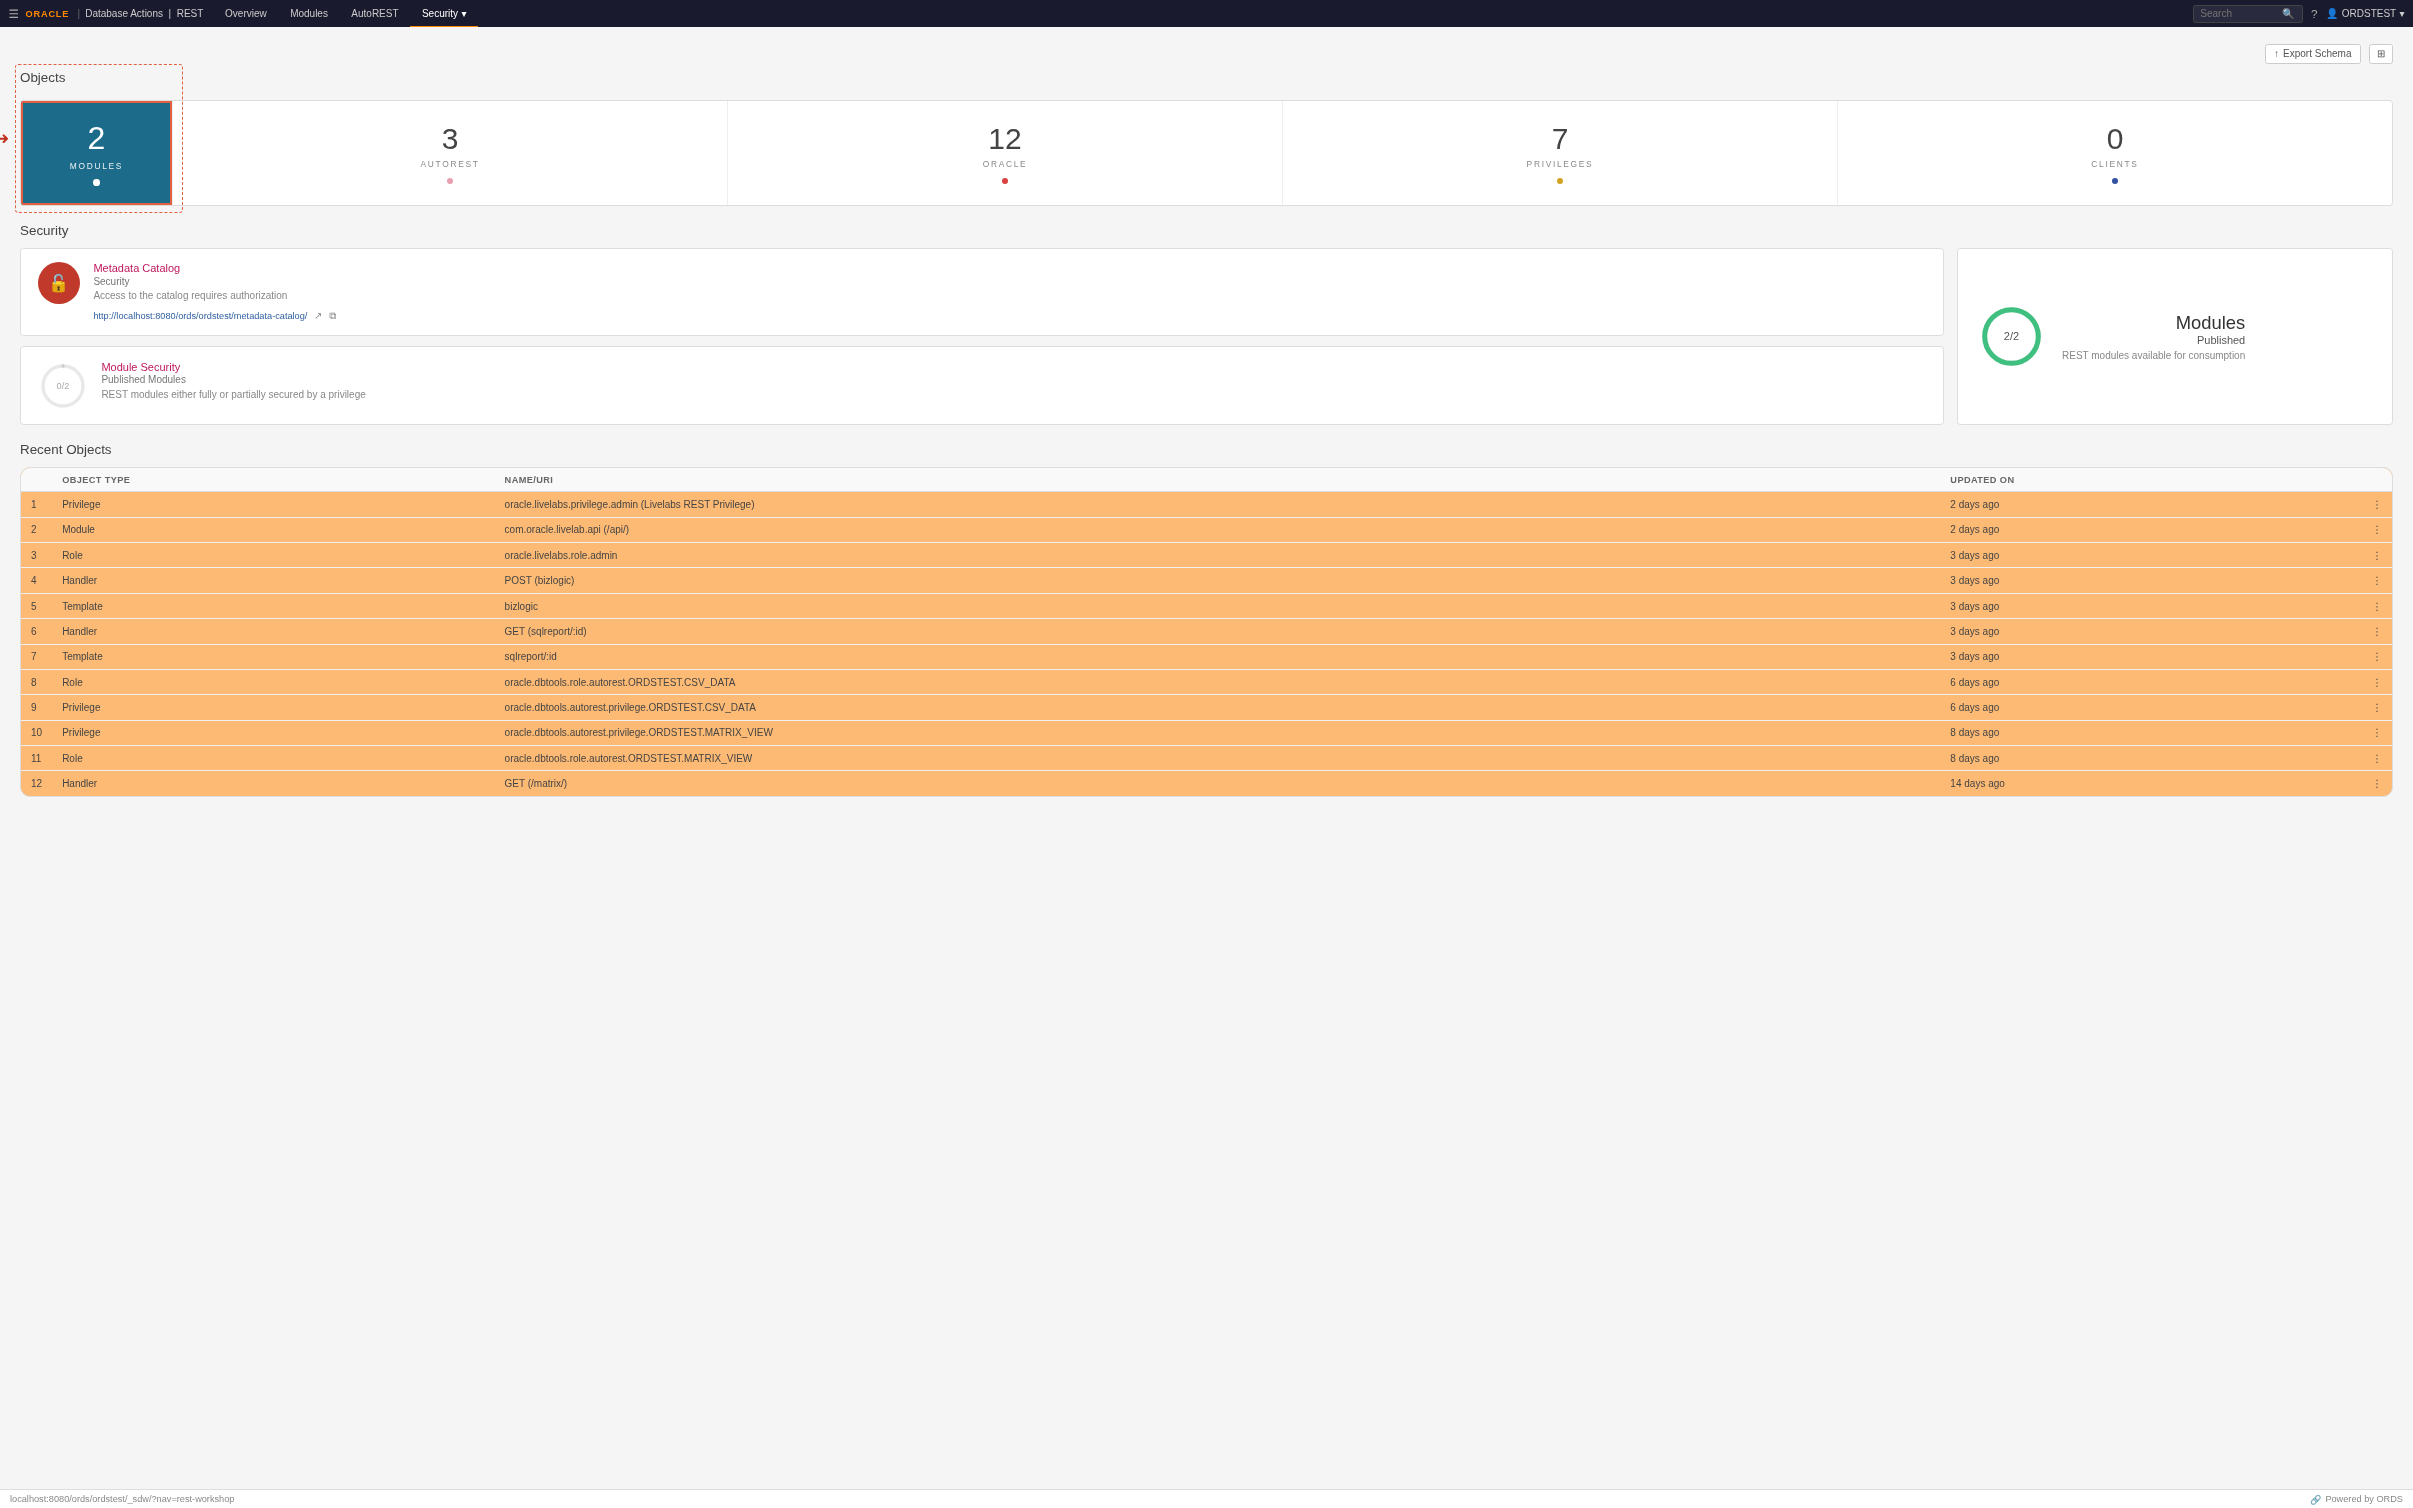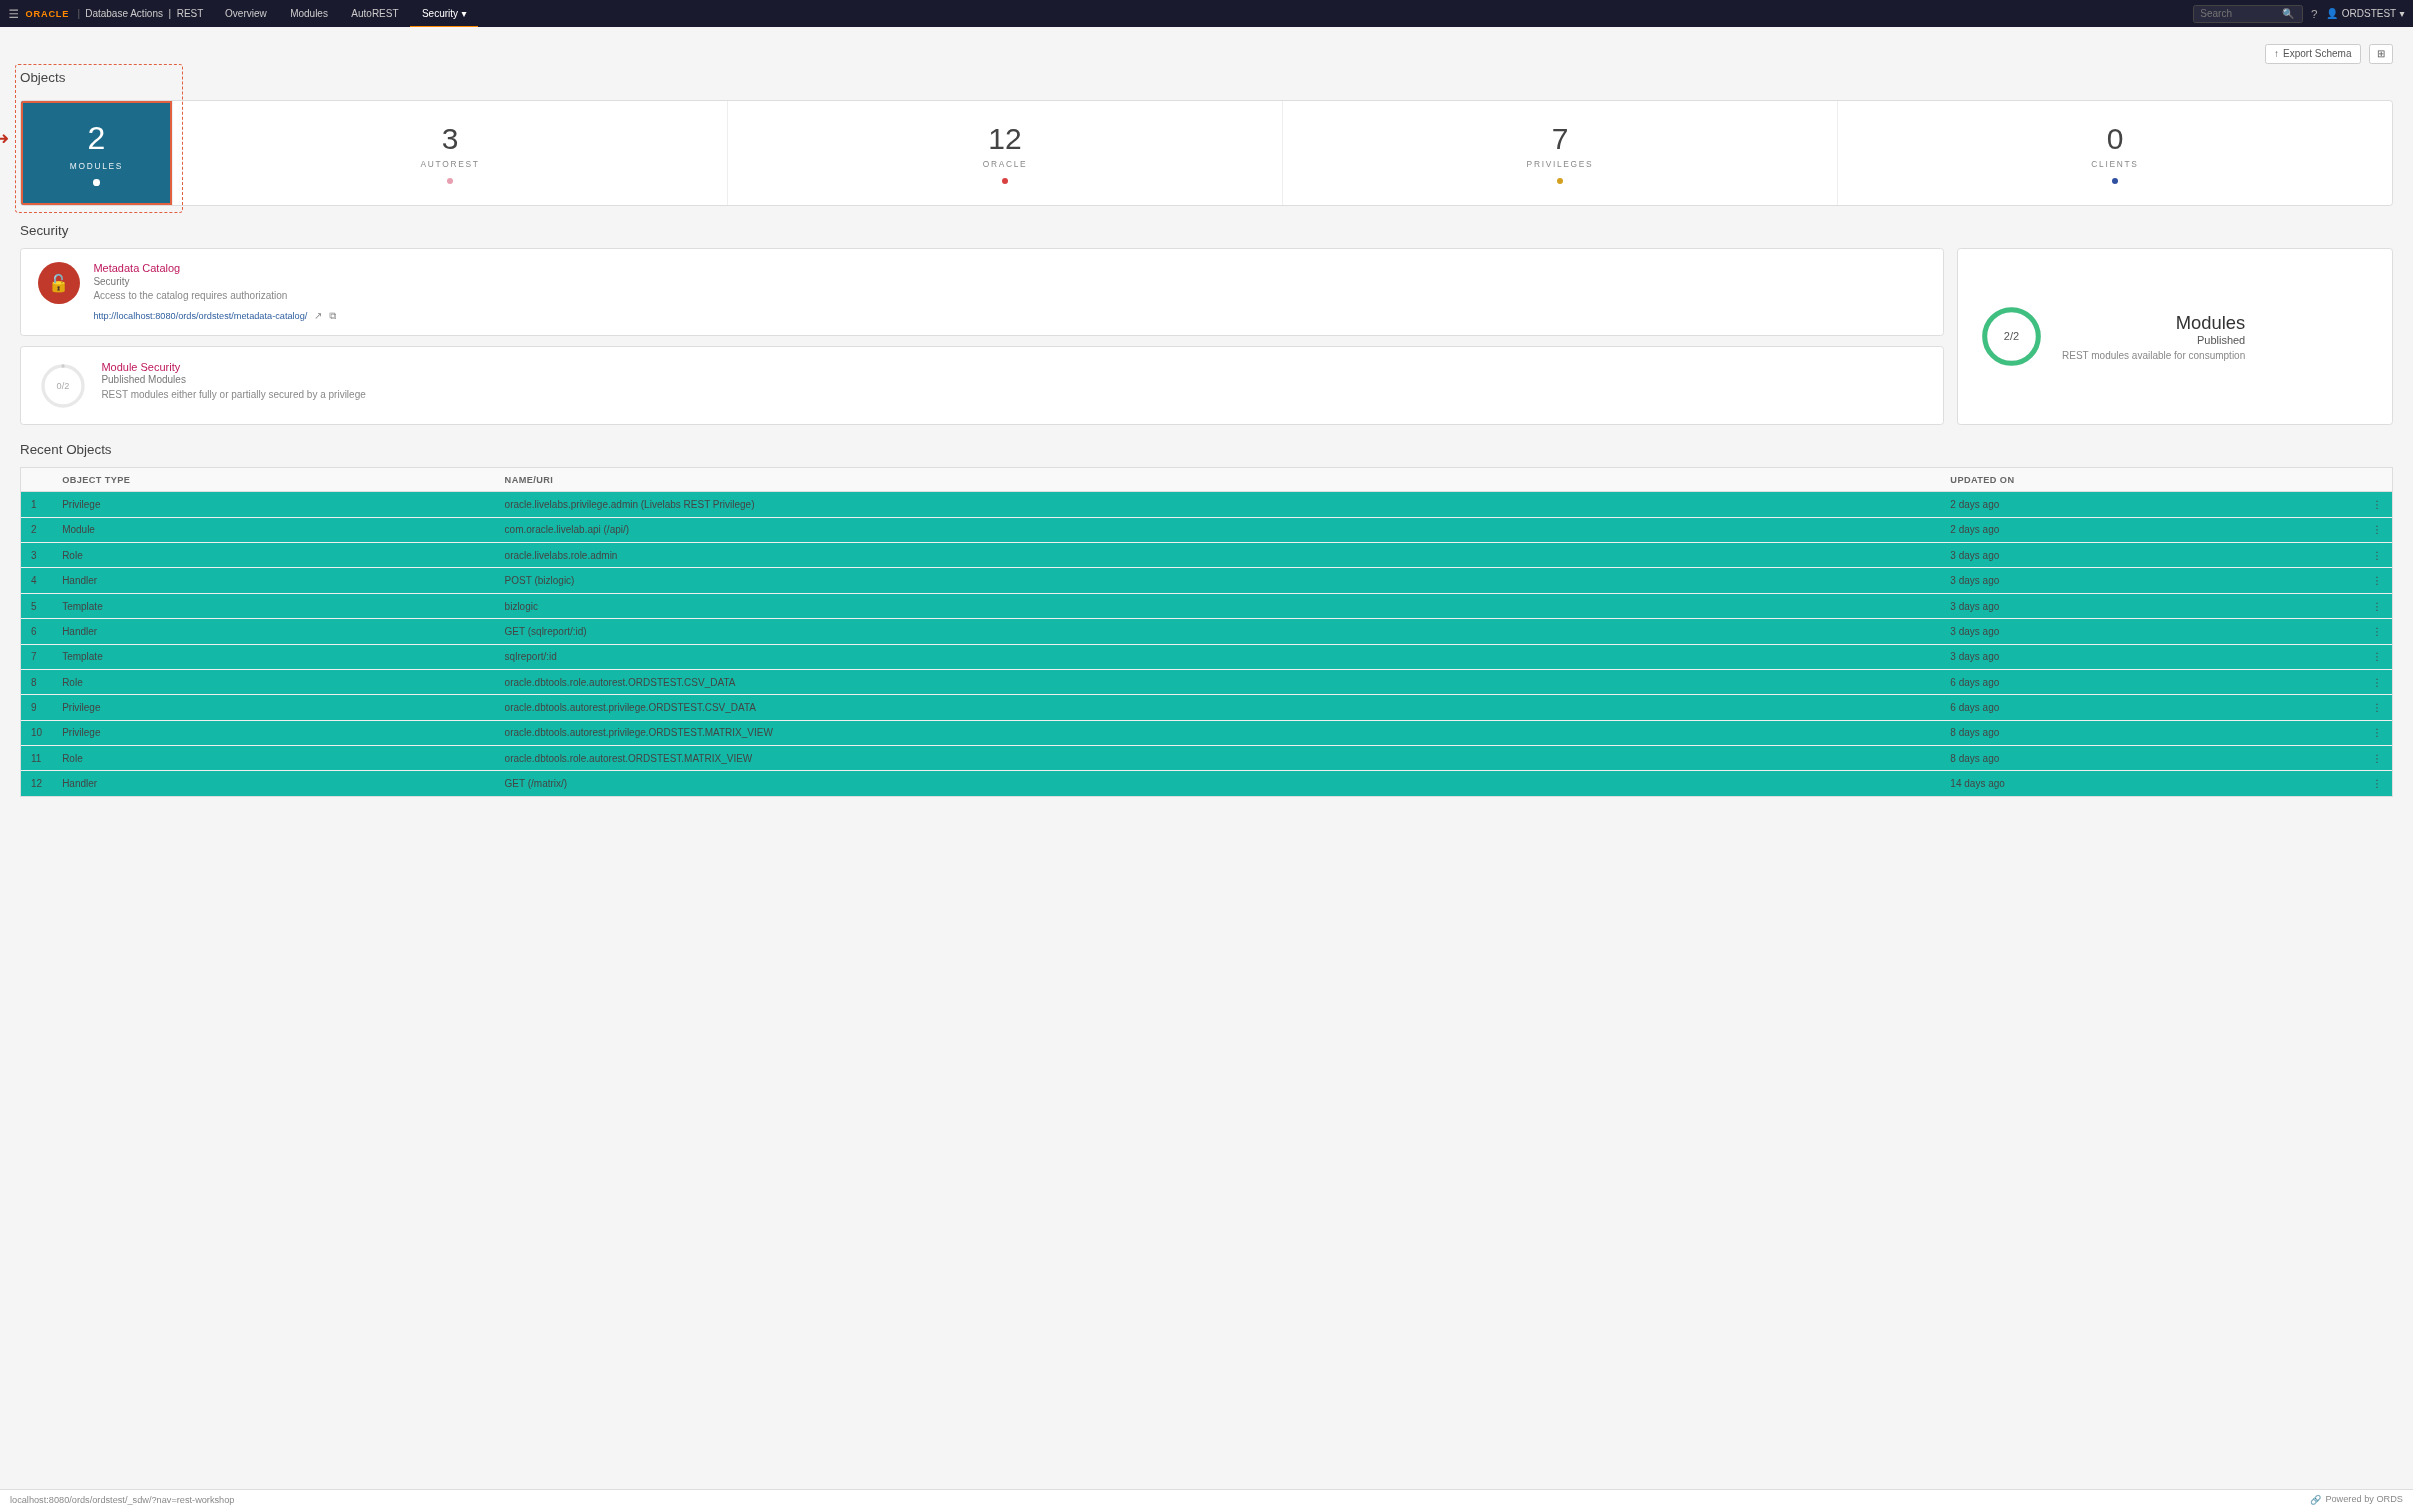--- a/index.html
+++ b/index.html
@@ -239,23 +239,23 @@
 
     .mod-info { }
     .mod-title { font-size: 18.4px; font-weight: 400; color: #333; }
     .mod-subtitle { font-size: 11px; font-weight: 500; color: #555; margin-bottom: 3.4px; }
     .mod-desc { font-size: 10px; color: #888; }
 
     
     .recent-section { }
     .recent-title { font-size: 13.4px; font-weight: 500; color: #444; margin-bottom: 10px; }
     .recent-table {
-      background: #14b8a6;
+      background: #fdba74;
       border: 0.8px solid #ddd;
-      border-radius: 1px;
+      border-radius: 10px;
       overflow: hidden;
       width: 100%;
     }
     .recent-table table { width: 100%; border-collapse: collapse; }
     .recent-table th {
       background: #f9f9f9;
       border-bottom: 0.8px solid #ddd;
       padding: 6.7px 10px;
       text-align: left;
       font-size: 9.2px;
@@ -275,21 +275,21 @@
 
     
     .bottom-bar {
       background: #fff;
       border-top: 0.8px solid #ddd;
       padding: 3.4px 10px;
       font-size: 9.2px;
       color: #888;
       display: flex;
       justify-content: space-between;
-      align-items: flex-end;
+      align-items: center;
       position: fixed;
       bottom: 0;
       left: 0;
       right: 0;
     }
     .powered-by { color: #888; font-size: 9.2px; display: flex; align-items: center; gap: 3.4px; }
   </style>
 </head>
 <body>
 

